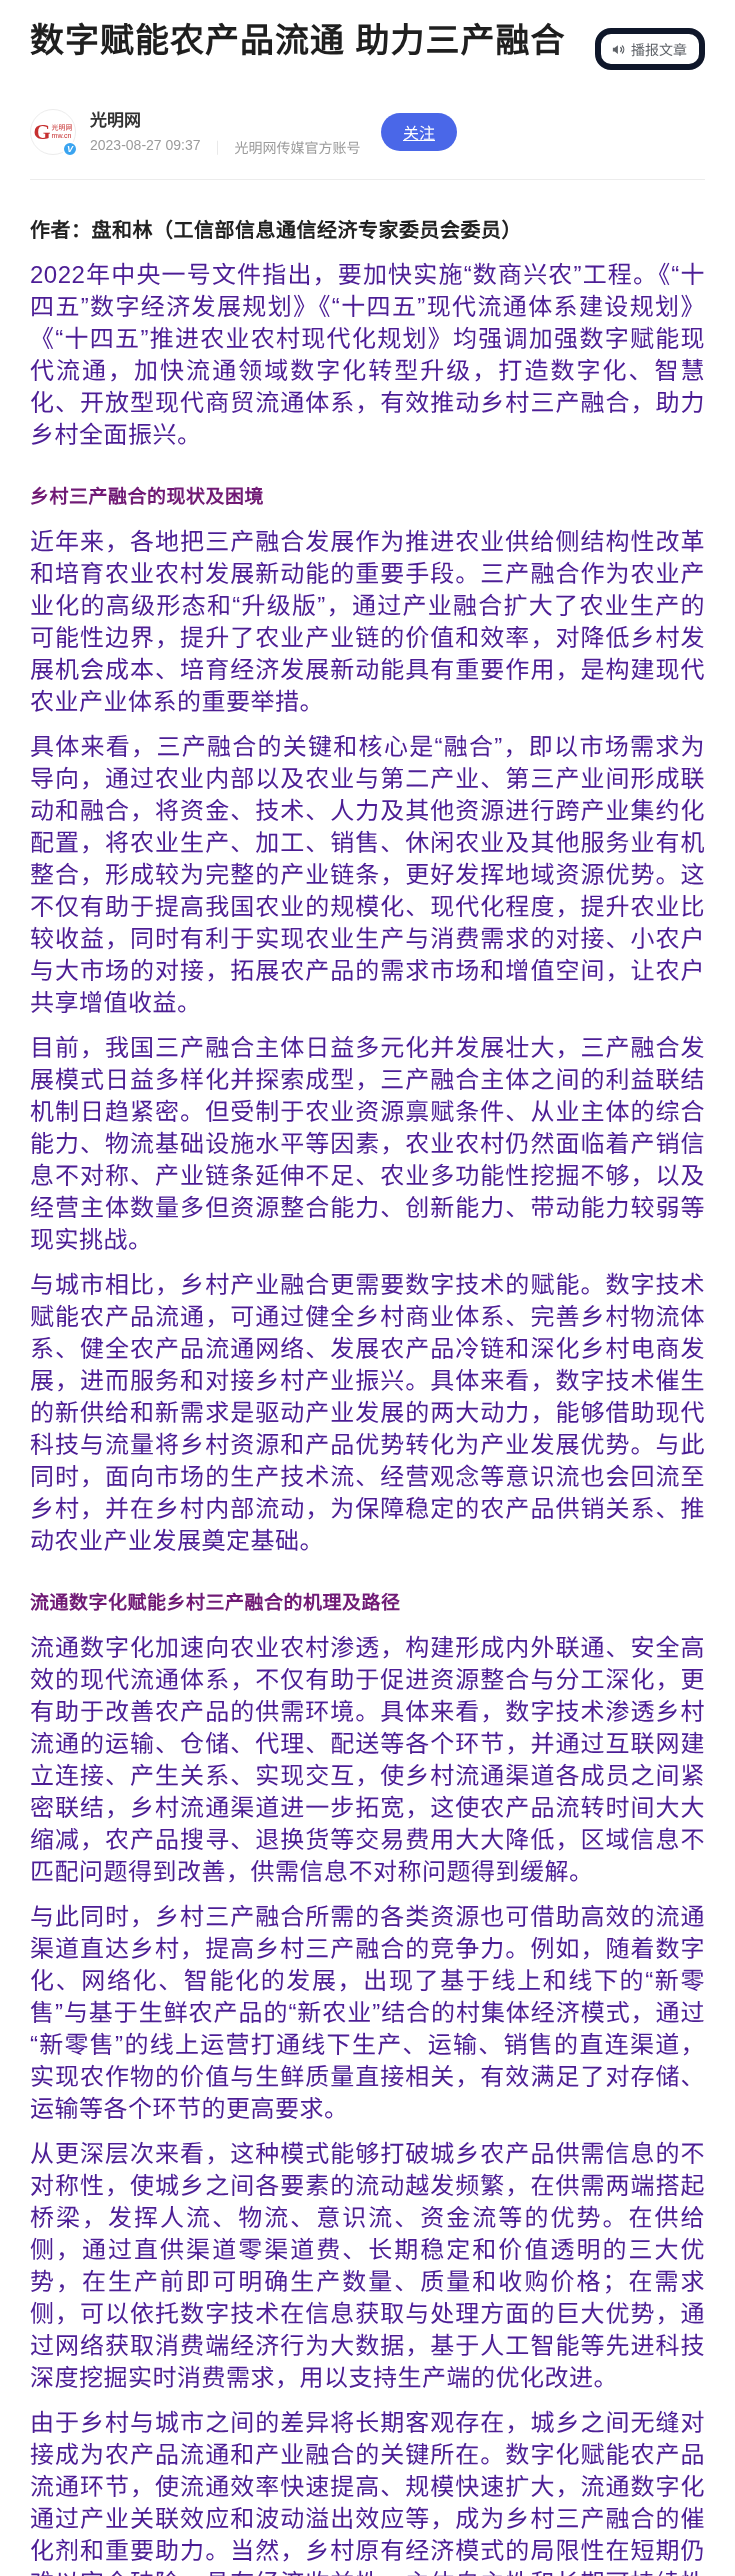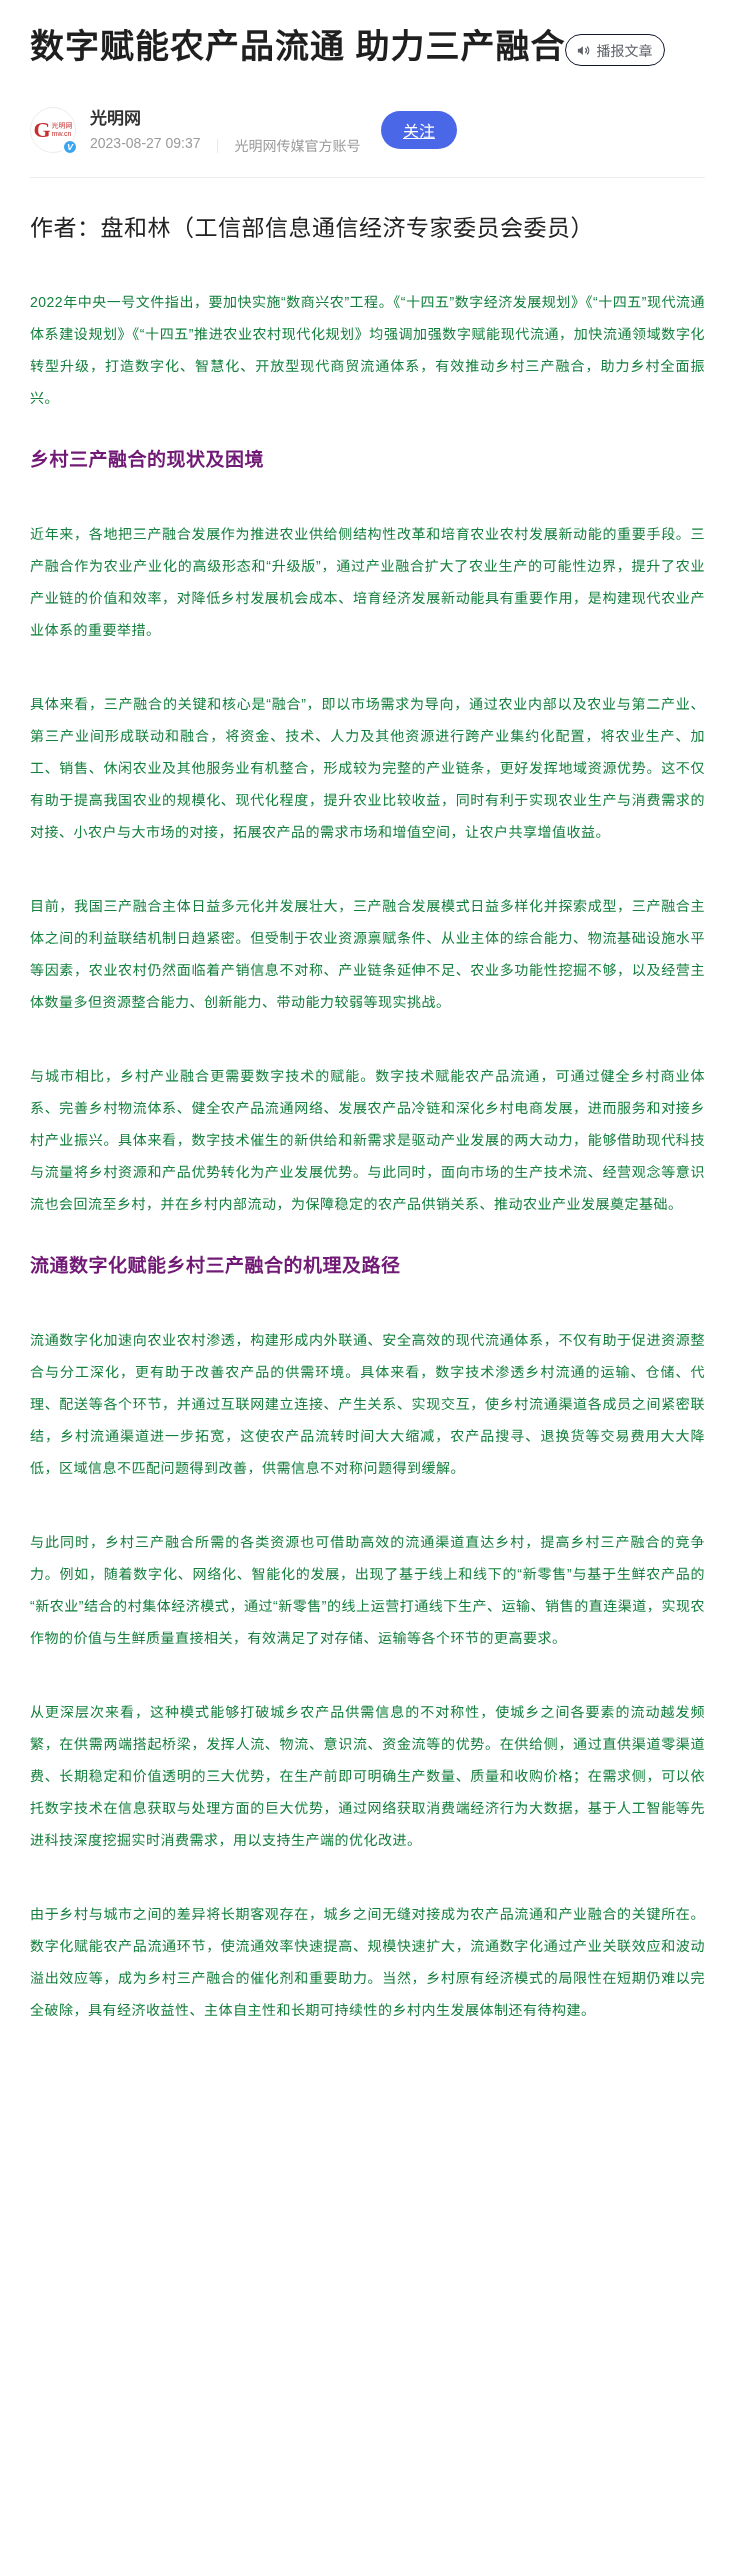--- a/index.html
+++ b/index.html
@@ -10,39 +10,39 @@
     margin: 0 auto;
     font-family: "Liberation Sans", "DejaVu Sans", sans-serif;
     color: #222;
   }
   .page { padding: 18px 30px 40px 30px; }
 
   
   .title-row {
     display: flex;
     align-items: flex-start;
-    margin-top: 6px;
+    justify-content: space-between;
   }
   h1.article-title {
     font-size: 34px;
     line-height: 44px;
     font-weight: 700;
     color: #1f1f1f;
     letter-spacing: 1px;
     max-width: 557px;
   }
   .broadcast {
     flex: none;
     display: inline-flex;
     align-items: center;
     gap: 5px;
     margin-top: 10px;
     padding: 5px 12px 5px 10px;
     background: #fff;
-    border: 1px solid #0f172a;
+    border: 6px solid #0f172a;
     border-radius: 16px;
     font-size: 14px;
     color: #5f6368;
     cursor: pointer;
     font-family: inherit;
   }
   .broadcast svg { display: block; }
 
   
   .author-row {
@@ -126,31 +126,31 @@
   }
   .divider {
     border: none;
     border-top: 1px solid #ececec;
     margin-top: 22px;
   }
 
   
   article { margin-top: 34px; }
   .byline {
-    font-size: 23px;
+    font-size: 20px;
     line-height: 32px;
-    font-weight: 400;
+    font-weight: 700;
     color: #222;
     letter-spacing: 0.5px;
   }
   .para {
-    margin-top: 42px;
-    font-size: 14px;
+    margin-top: 13px;
+    font-size: 24px;
     line-height: 32px;
-    color: #15803d;
+    color: #4c1d95;
     letter-spacing: 0.5px;
     text-align: justify;
   }
   .sec-h {
     margin-top: 30px;
     font-size: 19px;
     line-height: 32px;
     font-weight: 700;
     color: #701a75;
     letter-spacing: 0.5px;

